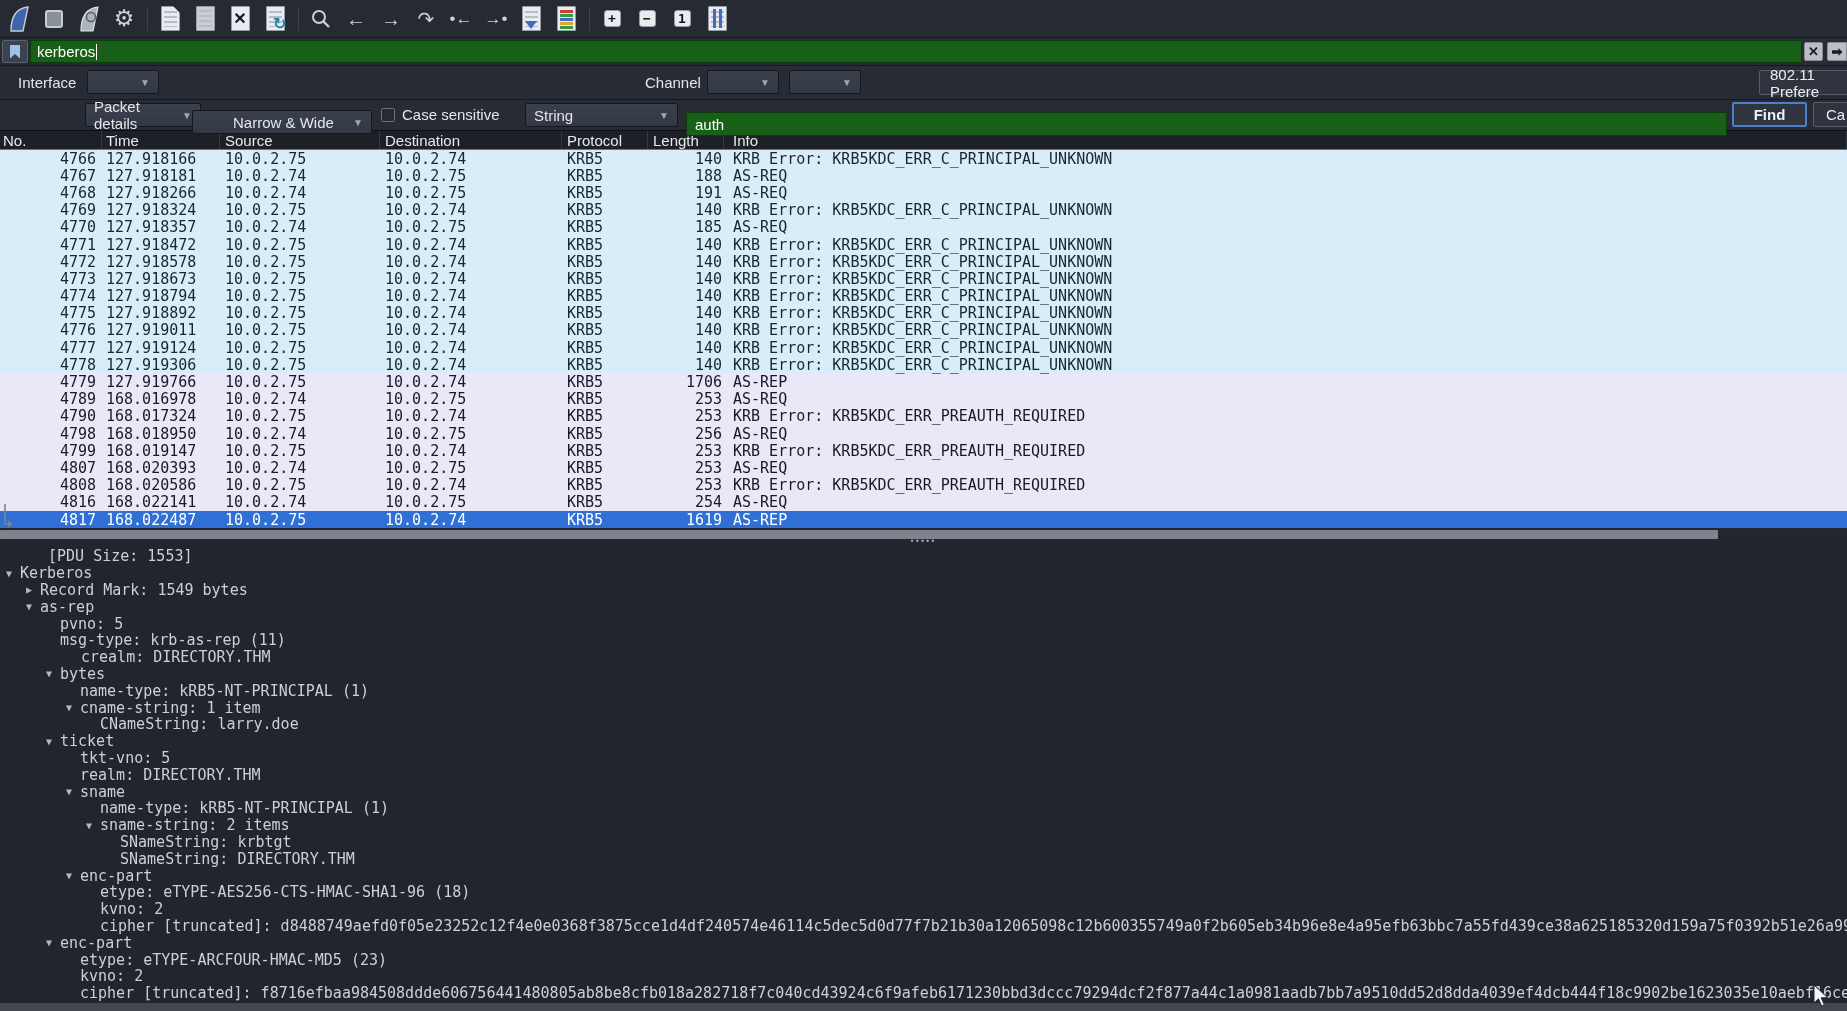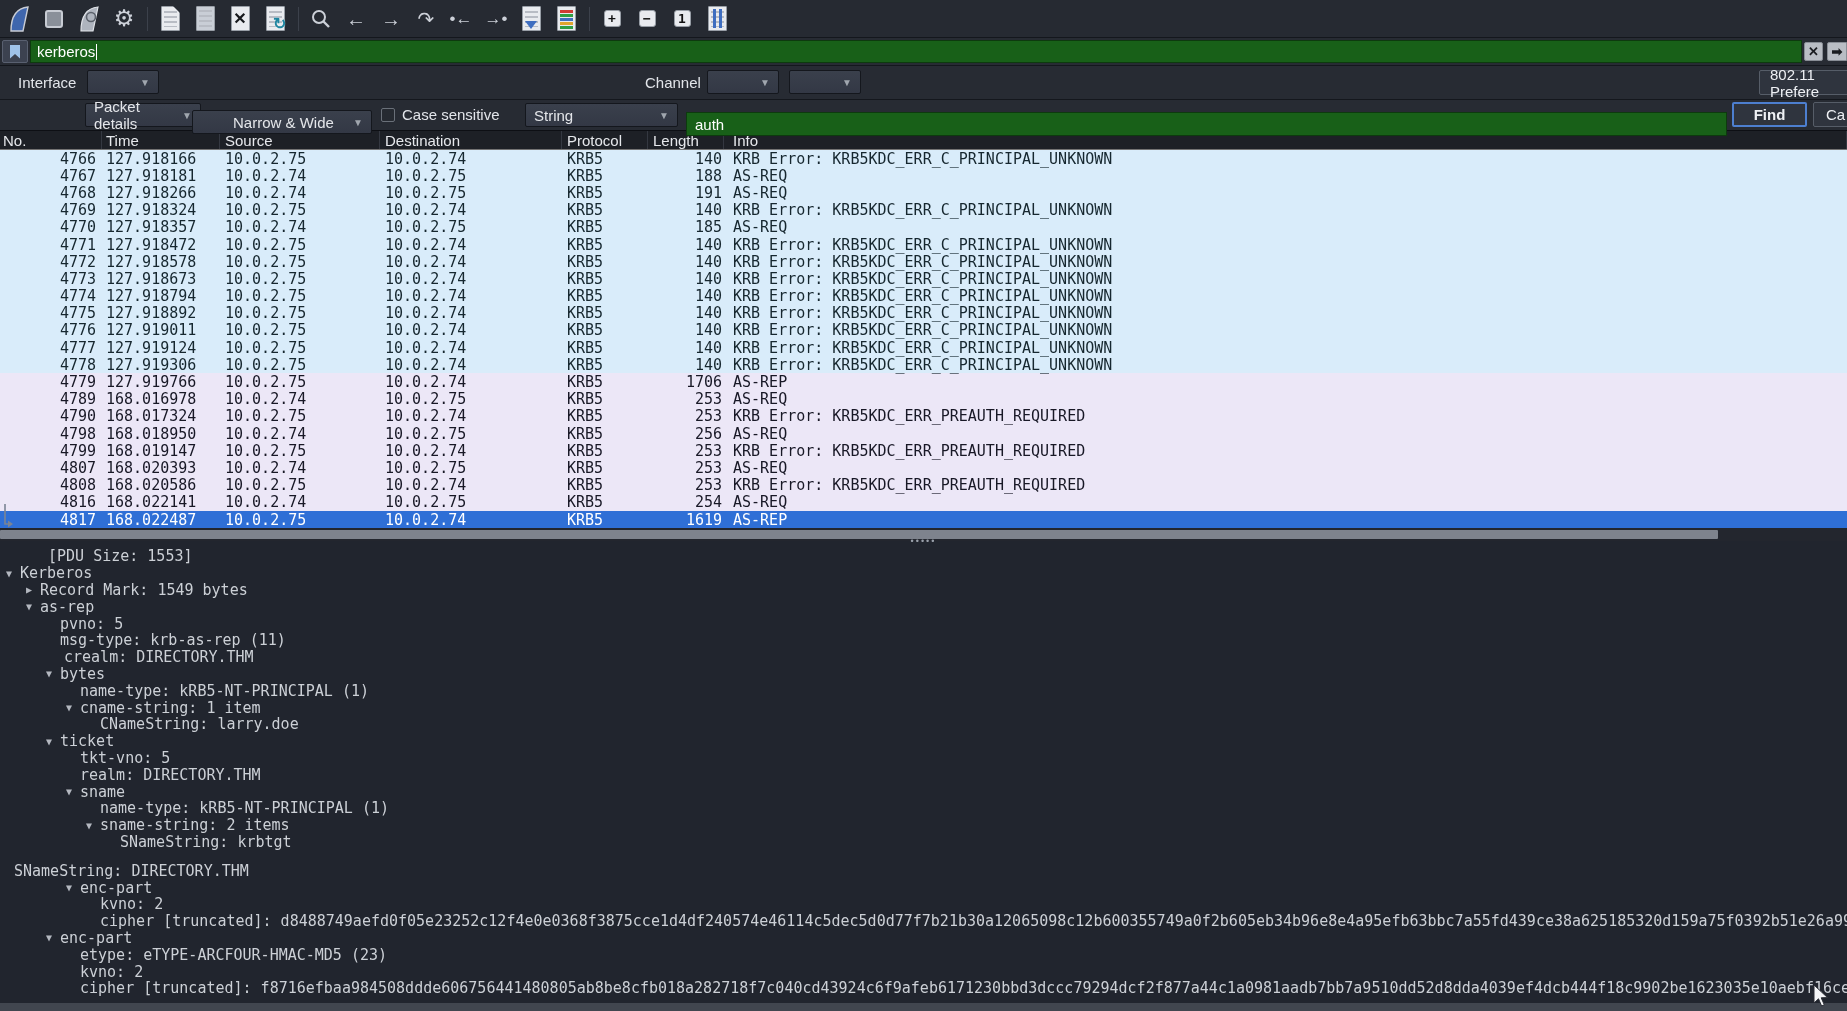--- a/index.html
+++ b/index.html
@@ -475,21 +475,21 @@
       <span>as-rep</span>
     </div>
     <div class="dt-line" style="padding-left: 46px;">
       <span class="dt-arrow"></span>
       <span>pvno: 5</span>
     </div>
     <div class="dt-line" style="padding-left: 46px;">
       <span class="dt-arrow"></span>
       <span>msg-type: krb-as-rep (11)</span>
     </div>
-    <div class="dt-line" style="padding-left: 50px;">
+    <div class="dt-line" style="padding-left: 67px;">
       <span class="dt-arrow"></span>
       <span>crealm: DIRECTORY.THM</span>
     </div>
     <div class="dt-line" style="padding-left: 46px;">
       <span class="dt-arrow">▼</span>
       <span>bytes</span>
     </div>
     <div class="dt-line" style="padding-left: 66px;">
       <span class="dt-arrow"></span>
       <span>name-type: kRB5-NT-PRINCIPAL (1)</span>
@@ -523,27 +523,31 @@
       <span>name-type: kRB5-NT-PRINCIPAL (1)</span>
     </div>
     <div class="dt-line" style="padding-left: 86px;">
       <span class="dt-arrow">▼</span>
       <span>sname-string: 2 items</span>
     </div>
     <div class="dt-line" style="padding-left: 106px;">
       <span class="dt-arrow"></span>
       <span>SNameString: krbtgt</span>
     </div>
-    <div class="dt-line" style=" margin-top: 12px;">
+    <div class="dt-line" style="padding-left: 106px;">
       <span class="dt-arrow"></span>
       <span>SNameString: DIRECTORY.THM</span>
     </div>
     <div class="dt-line" style="padding-left: 66px;">
       <span class="dt-arrow">▼</span>
       <span>enc-part</span>
+    </div>
+    <div class="dt-line" style="padding-left: 86px;">
+      <span class="dt-arrow"></span>
+      <span>etype: eTYPE-AES256-CTS-HMAC-SHA1-96 (18)</span>
     </div>
     <div class="dt-line" style="padding-left: 86px;">
       <span class="dt-arrow"></span>
       <span>kvno: 2</span>
     </div>
     <div class="dt-line" style="padding-left: 86px;">
       <span class="dt-arrow"></span>
       <span>cipher [truncated]: d8488749aefd0f05e23252c12f4e0e0368f3875cce1d4df240574e46114c5dec5d0d77f7b21b30a12065098c12b600355749a0f2b605eb34b96e8e4a95efb63bbc7a55fd439ce38a625185320d159a75f0392b51e26a99</span>
     </div>
     <div class="dt-line" style="padding-left: 46px;">

